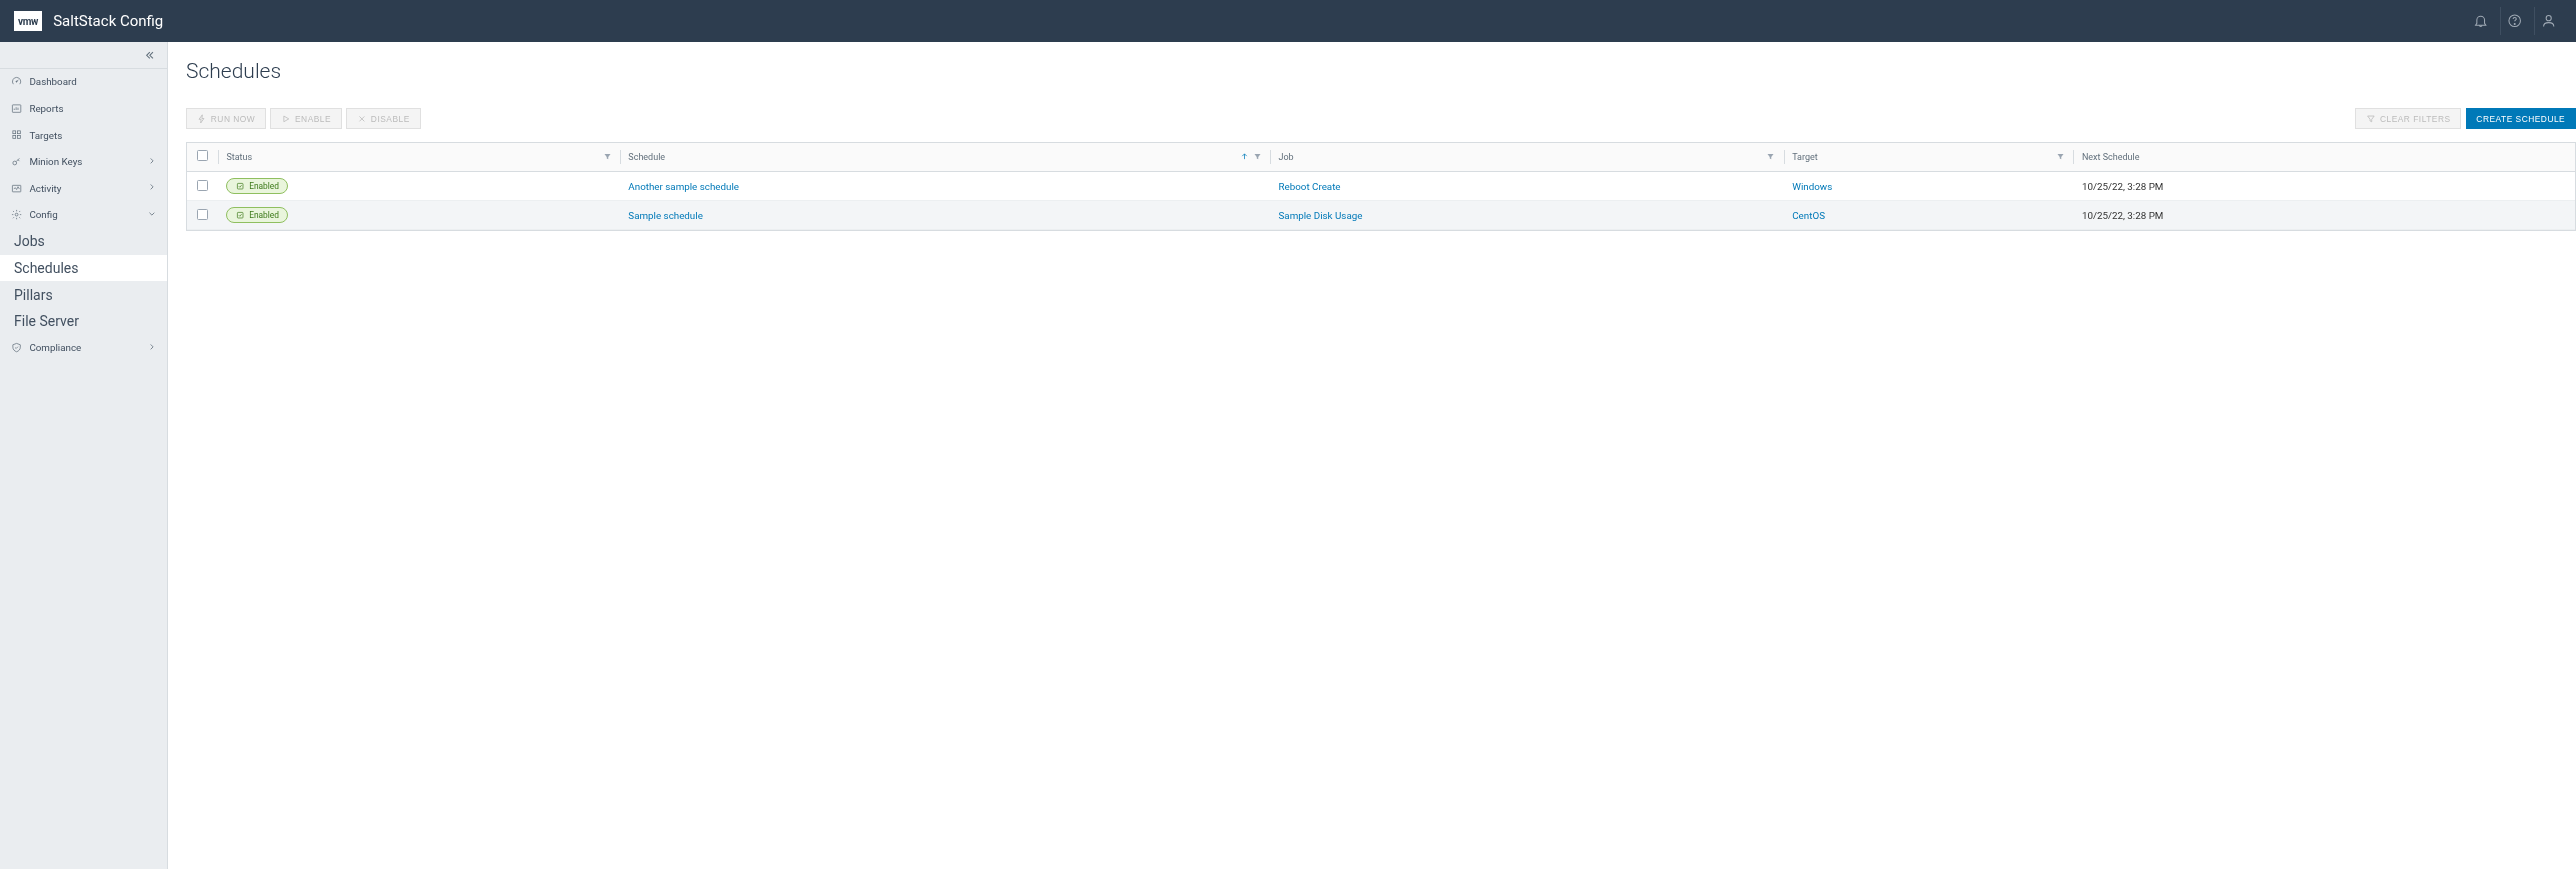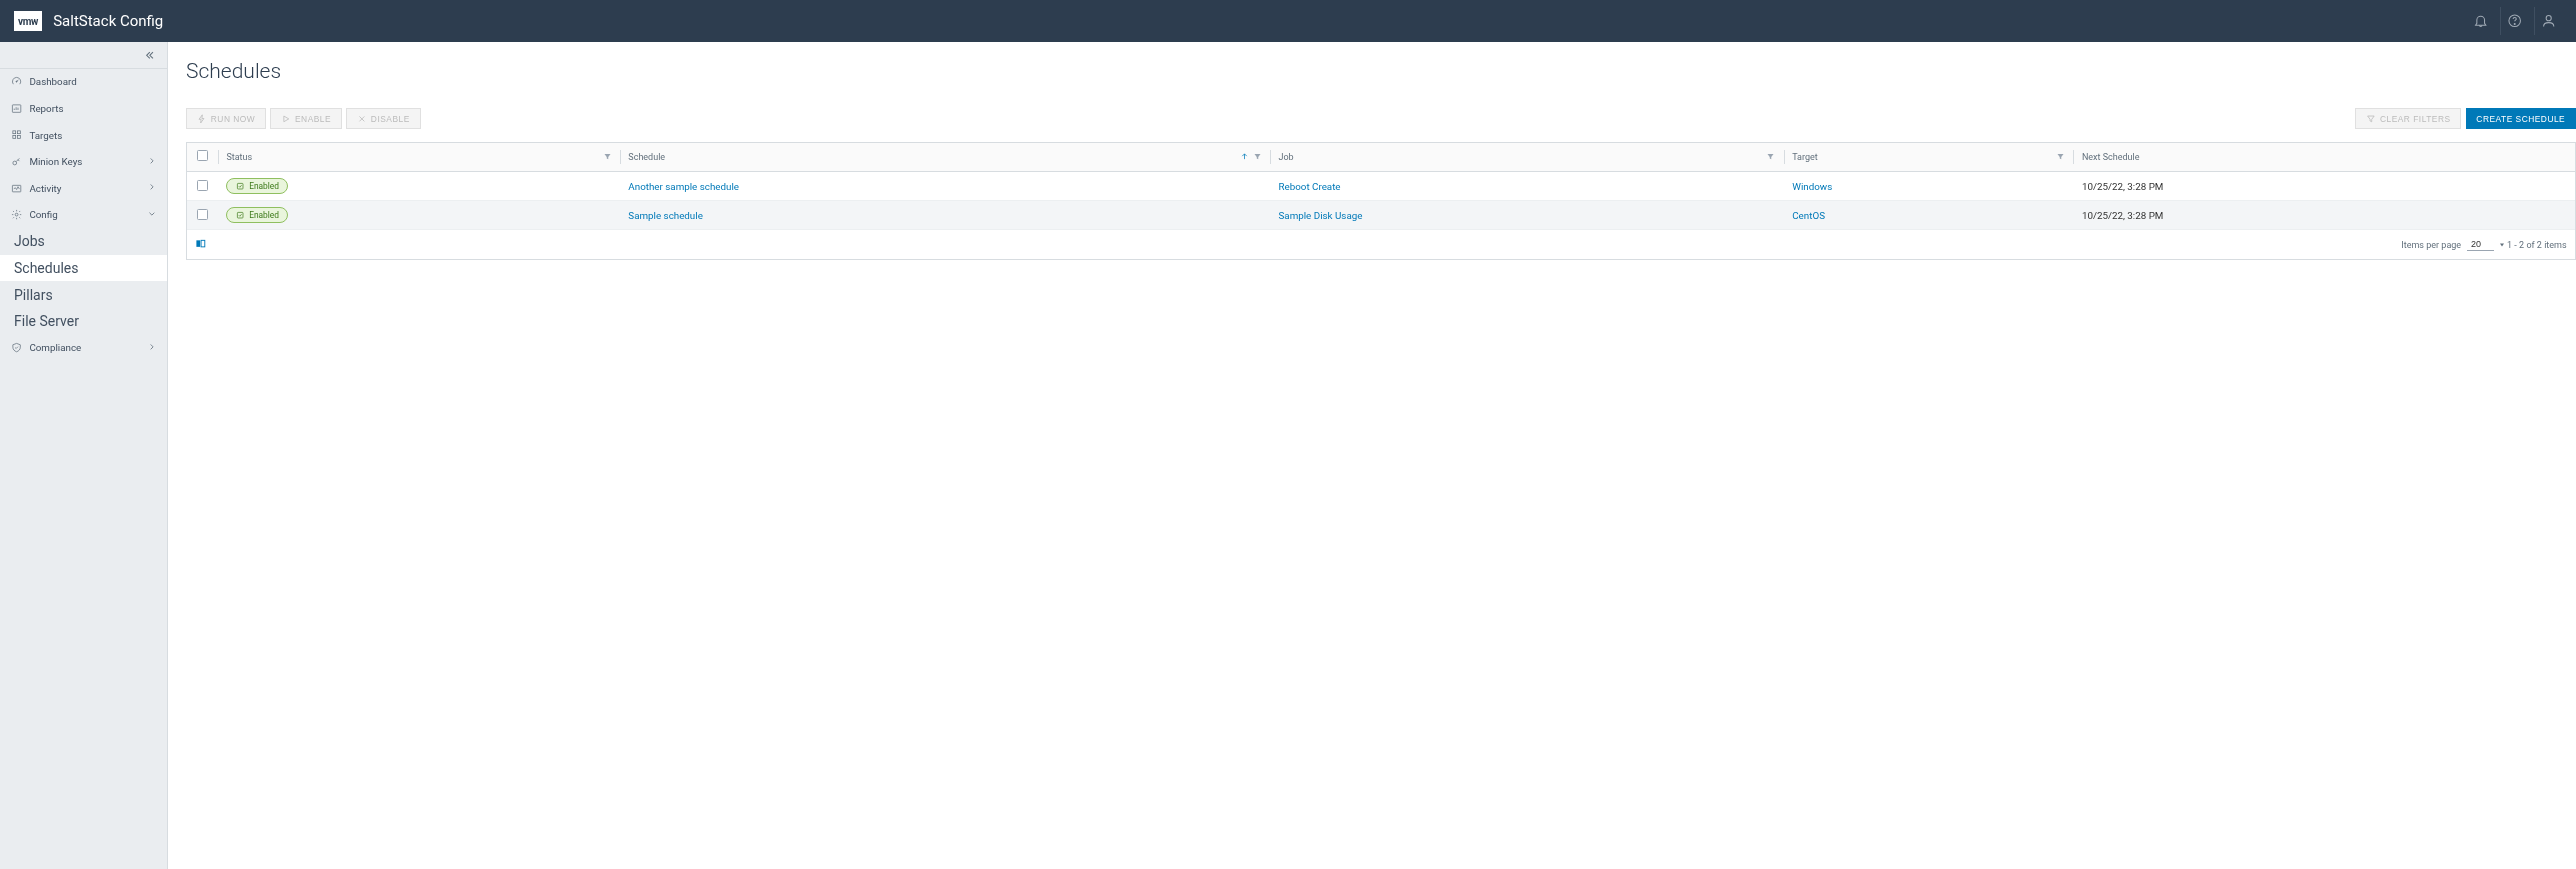--- a/index.html
+++ b/index.html
@@ -535,32 +535,16 @@
                 <span>Enabled</span>
               </span>
             </td>
             <td><span class="link">Sample schedule</span></td>
             <td><span class="link">Sample Disk Usage</span></td>
             <td><span class="link">CentOS</span></td>
             <td><span>10/25/22, 3:28 PM</span></td>
           </tr>
         </tbody>
       </table>
-      <div class="table-footer">
-        <span class="footer-left-icon">
-          <svg viewBox="0 0 24 24" fill="currentColor">
-              <rect x="3" y="5" width="8" height="14"></rect>
-              <rect x="13" y="5" width="8" height="14" fill="none" stroke="currentColor" stroke-width="2"></rect>
-            </svg>
-        </span>
-        <div class="footer-spacer"></div>
-        <span>Items per page</span>
-        <span class="select-wrap">
-          <select class="per-page-select">
-            <option>20</option>
-          </select>
-        </span>
-        <span>1 - 2 of 2 items</span>
-      </div>
     </div>
   </div>
 </div>
 
 
 </body></html>

